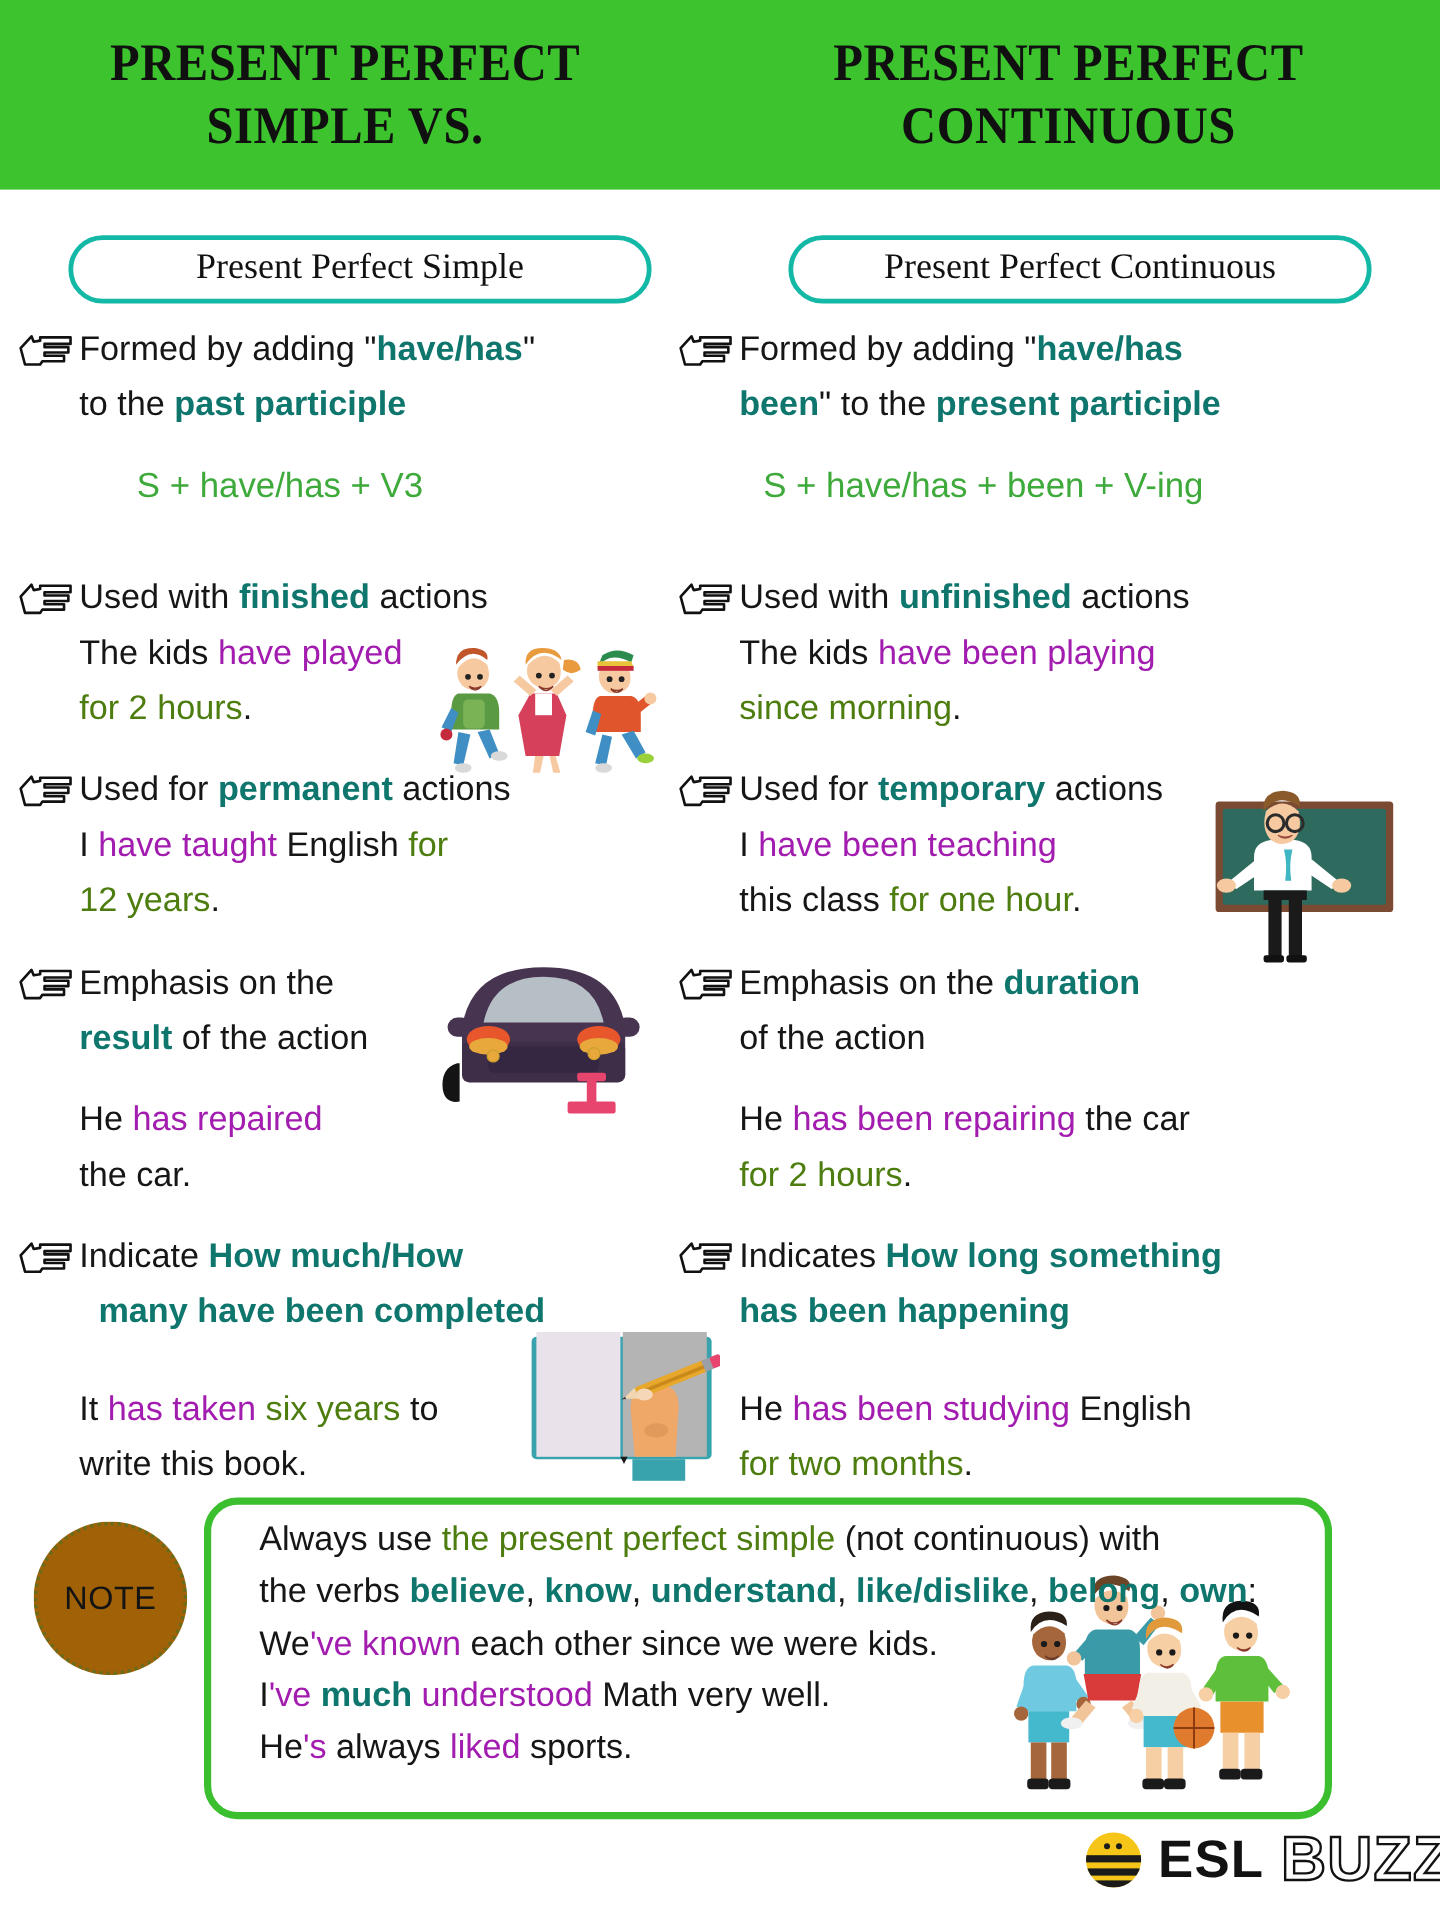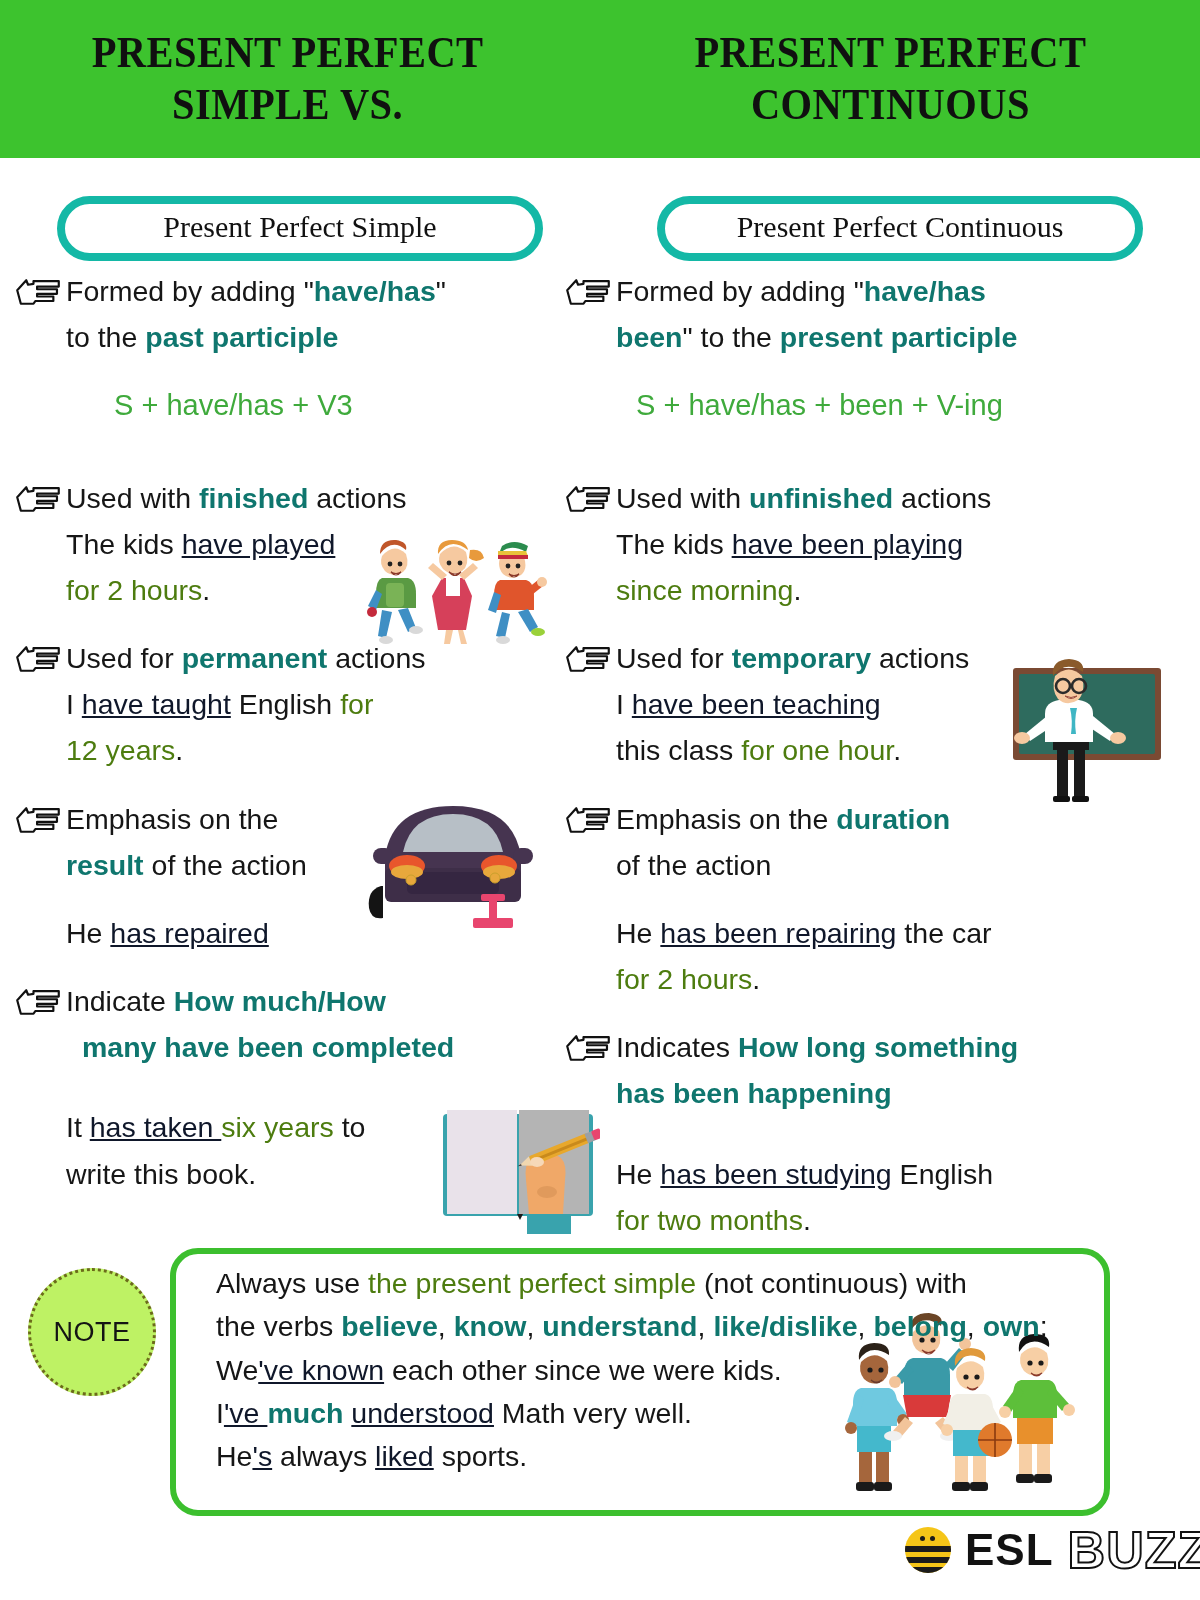--- a/index.html
+++ b/index.html
@@ -44,21 +44,21 @@
   
   .pill-row {
     position: absolute;
     top: 196px;
     left: 0;
     width: 1200px;
     display: flex;
   }
   .pill-cell { width: 600px; display: flex; justify-content: center; }
   .pill {
-    border: 8px solid #14b8a6;
+    border: 4px solid #14b8a6;
     border-radius: 34px;
     padding: 6px 30px 9px 30px;
     background: #ffffff;
     font-family: "Liberation Serif", serif;
     font-size: 30px;
     color: #111111;
     white-space: nowrap;
   }
   .pill.left  { min-width: 486px; text-align: center; }
   .pill.right { min-width: 486px; text-align: center; }
@@ -98,21 +98,21 @@
   .hand-icon svg { display: block; }
 
   .txt {
     font-size: 28.5px;
     line-height: 1.62;
     color: #161616;
   }
   .txt.indent { padding-left: 56px; }
   .blue  { color: #0f766e; font-weight: bold; }
   .green { color: #4d7c0f; }
-  .red   { color: #0f172a; text-decoration: underline; }
+  .red   { color: #a21caf; }
   .formula {
     font-size: 29px;
     color: #3faa3c;
     padding-left: 104px;
     line-height: 1.6;
   }
   .formula.r { padding-left: 76px; }
   .gap-sm { height: 22px; }
   .gap-md { height: 34px; }
   .gap-lg { height: 46px; }
@@ -154,21 +154,21 @@
     color: #161616;
     margin-left: 24px;
   }
   .note-badge {
     position: absolute;
     left: 28px;
     top: 1268px;
     width: 128px;
     height: 128px;
     border-radius: 50%;
-    background: #bef264;
+    background: #a16207;
     border: 3px dotted #6b6b1a;
     display: flex;
     align-items: center;
     justify-content: center;
     font-size: 27px;
     color: #141414;
     letter-spacing: 0.5px;
   }
 
   
@@ -282,20 +282,21 @@
           <span class="hand-icon">
             <svg viewBox="0 0 62 44" width="56" height="40">
               <path d="M8 20 L18 9 L20 14 L26 13 L26 10 L54 10 L54 16 L30 16 L30 19 L52 19 L52 24 L30 24 L30 27 L48 27 L48 32 L28 32 L26 35 L12 35 Z" fill="#ffffff" stroke="#111111" stroke-width="2.4" stroke-linejoin="round"></path>
             </svg>
           </span>
           <span class="txt">Emphasis on the</span>
         </div>
         <div class="txt indent"><span class="blue">result</span><span> of the action</span></div>
         <div class="gap-sm"></div>
         <div class="txt indent"><span>He </span><span class="red">has repaired</span></div>
+        <div class="txt indent">the car.</div>
       </div>
       <div class="gap-sm"></div>
 
       <div class="bullet">
         <div class="bullet-head">
           <span class="hand-icon">
             <svg viewBox="0 0 62 44" width="56" height="40">
               <path d="M8 20 L18 9 L20 14 L26 13 L26 10 L54 10 L54 16 L30 16 L30 19 L52 19 L52 24 L30 24 L30 27 L48 27 L48 32 L28 32 L26 35 L12 35 Z" fill="#ffffff" stroke="#111111" stroke-width="2.4" stroke-linejoin="round"></path>
             </svg>
           </span>

